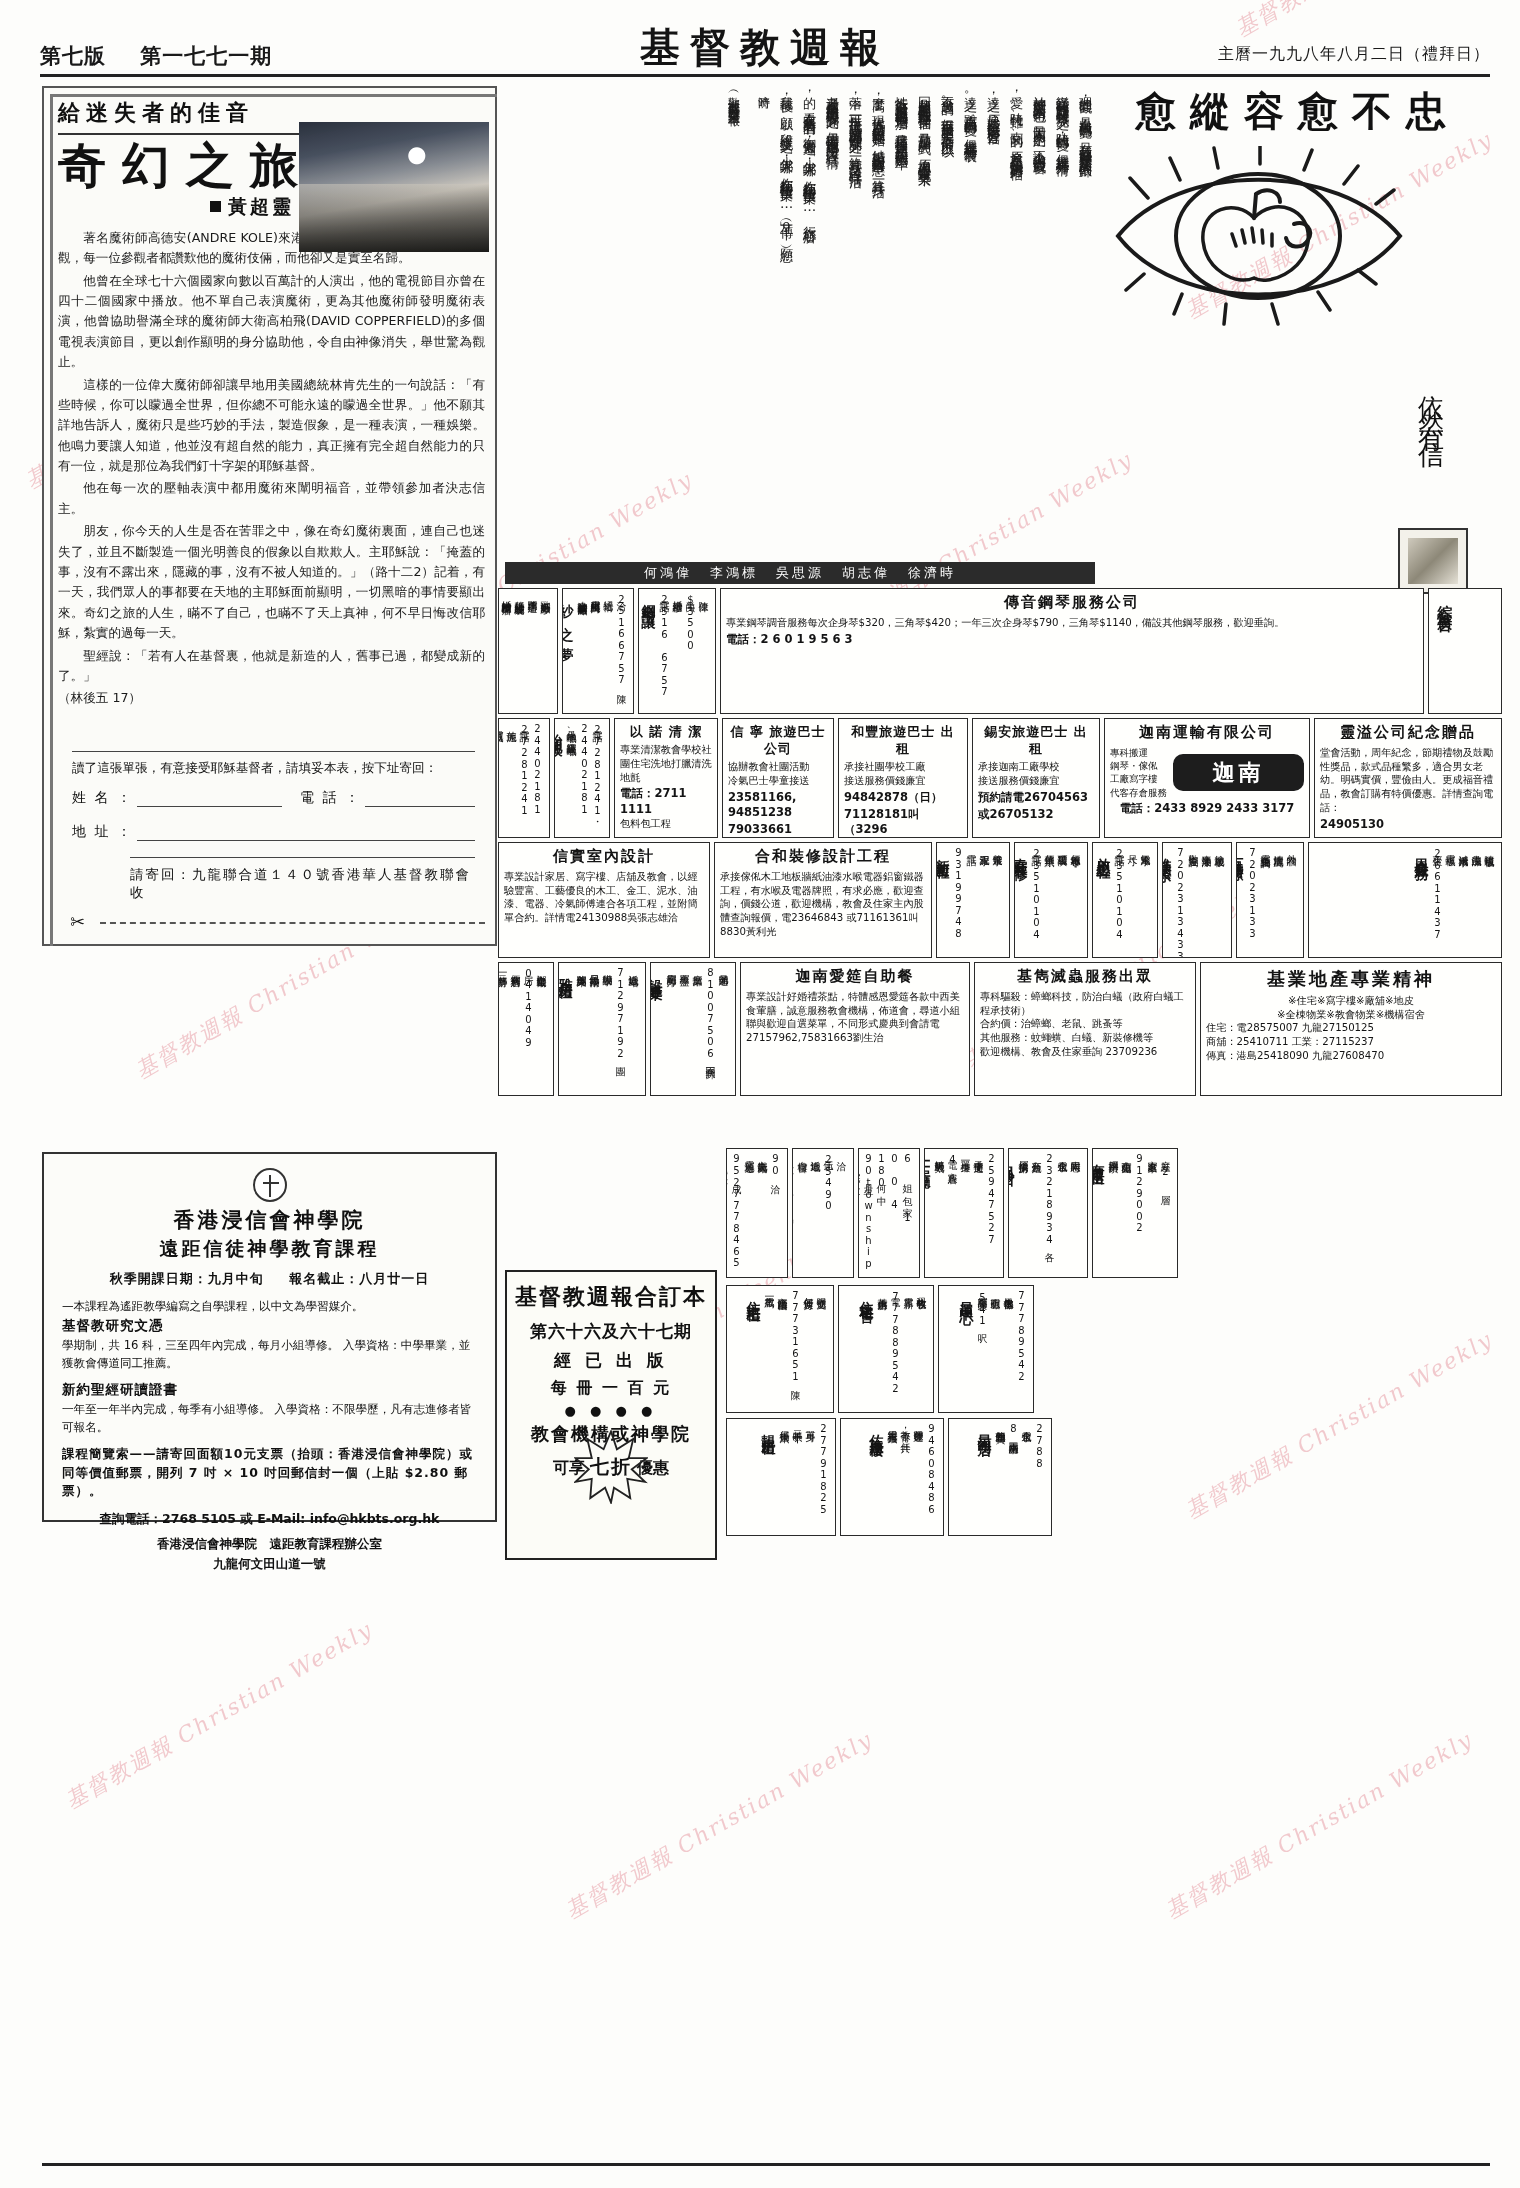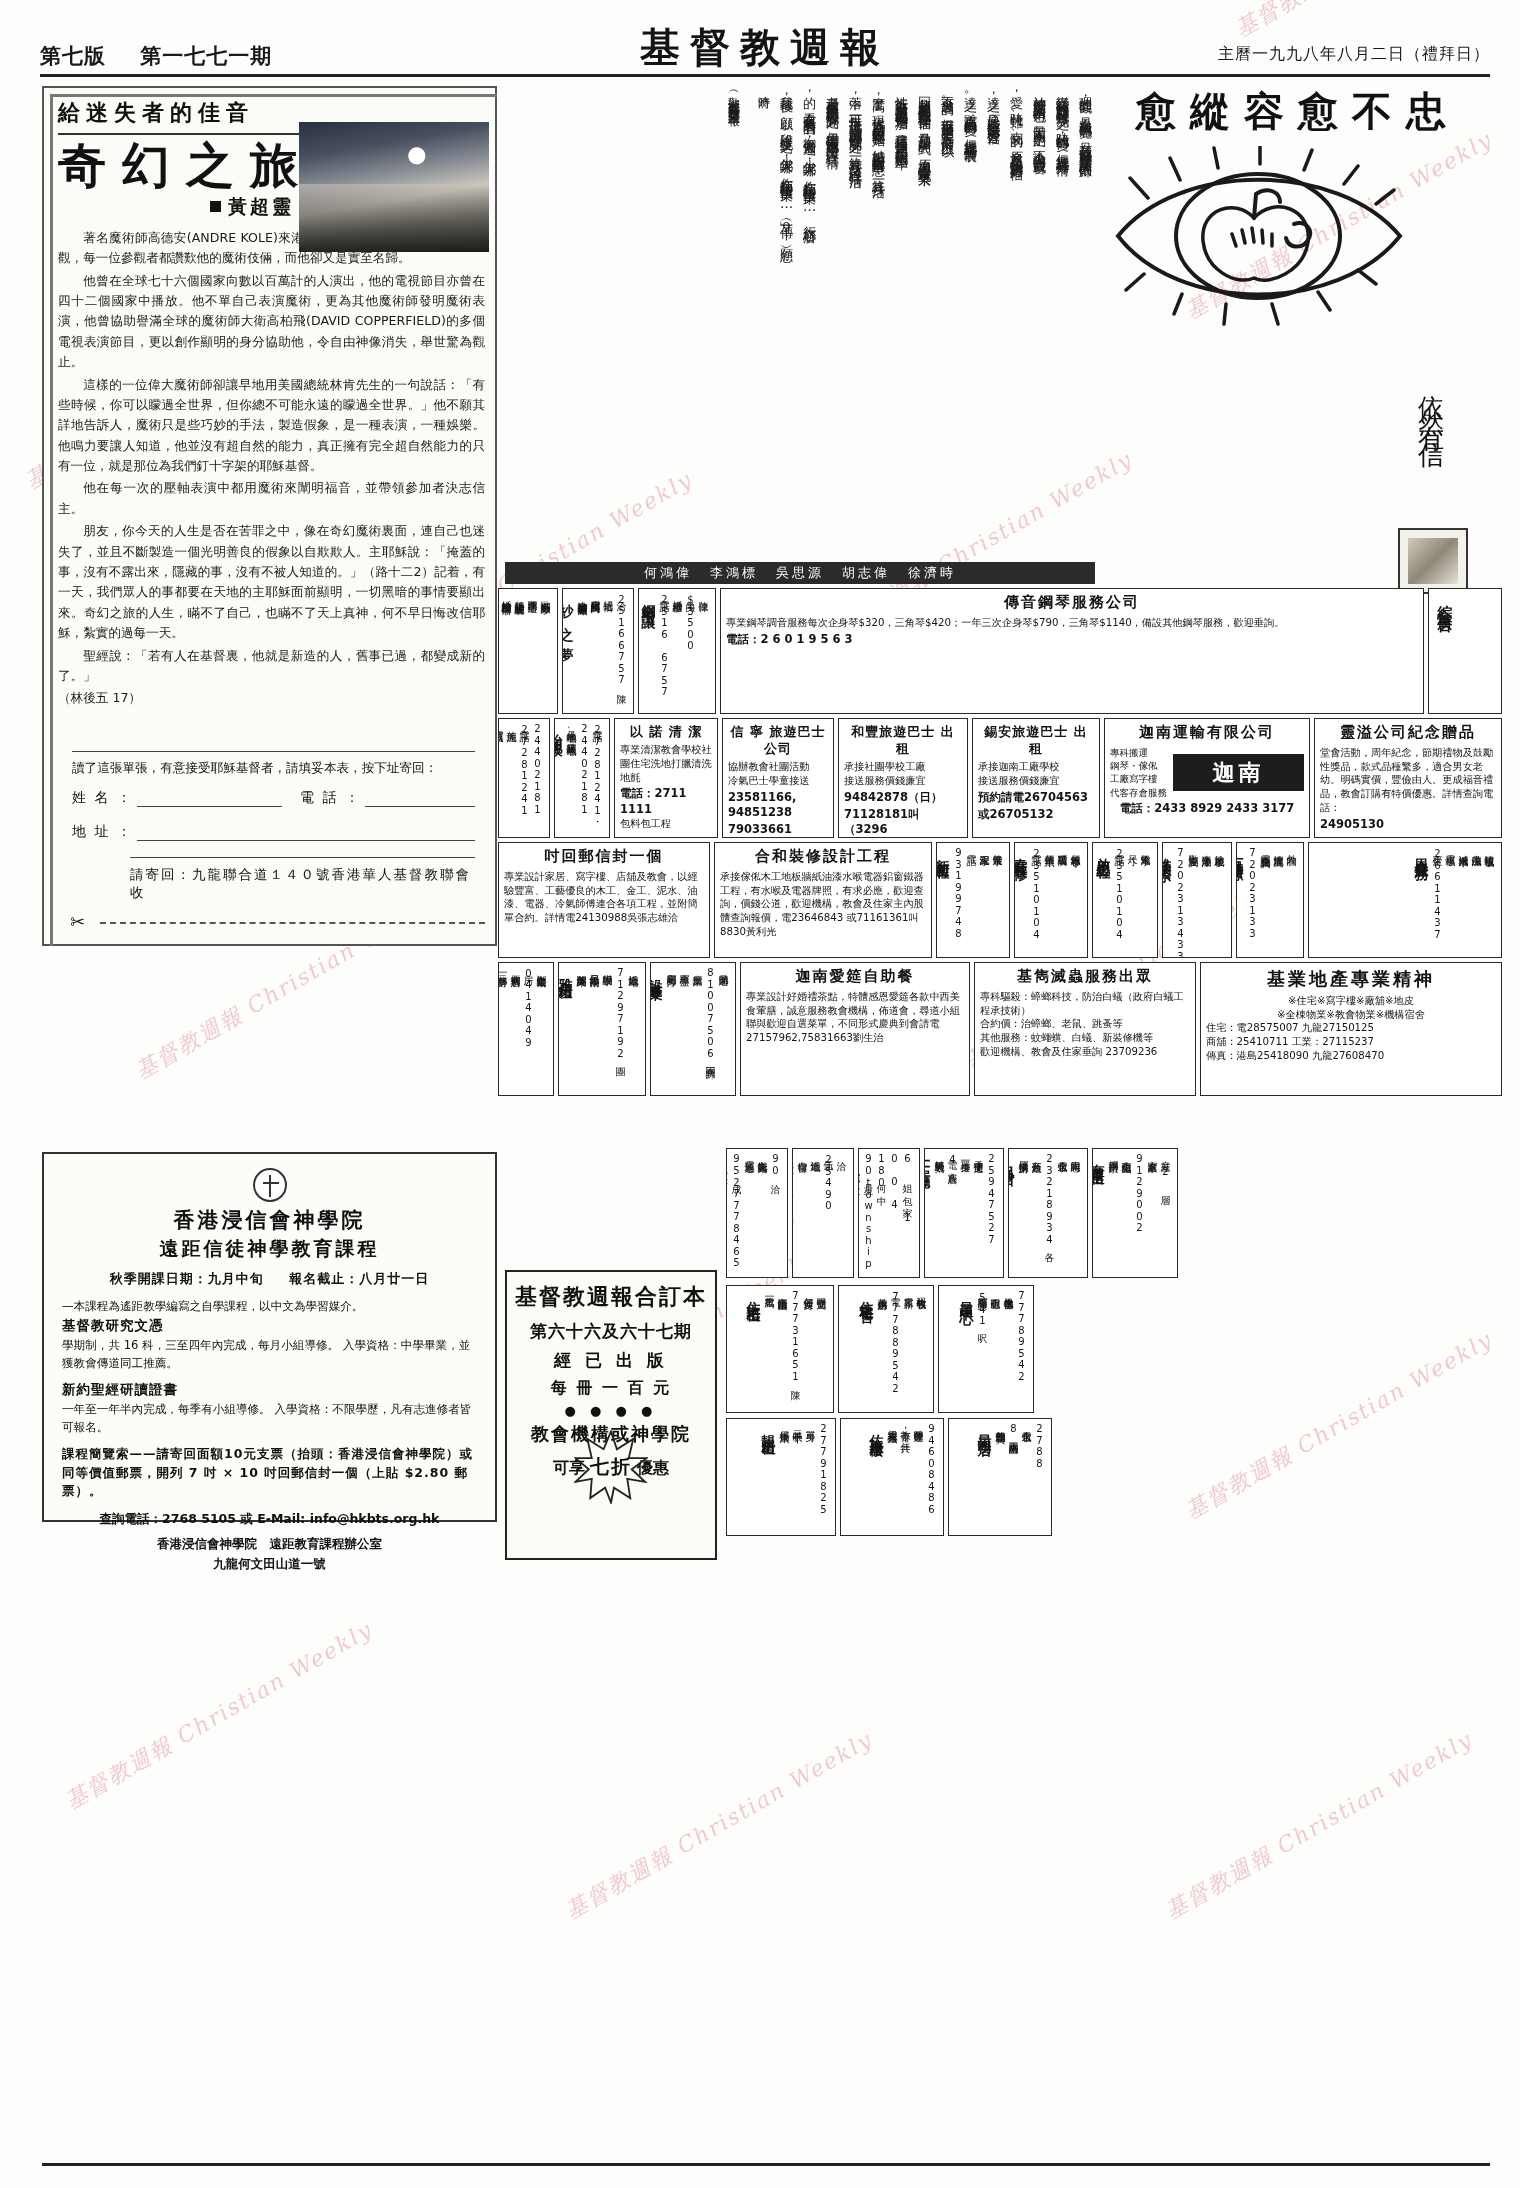--- a/index.html
+++ b/index.html
@@ -137,20 +137,21 @@
   .ad.vert { }
   .vstack { display:flex; flex-direction:row-reverse; height:100%; }
   .vline { writing-mode:vertical-rl; text-orientation:upright; font-size:10px; letter-spacing:.5px; line-height:1.3; }
   .vline.big { font-size:14px; font-weight:bold; letter-spacing:3px; }
 
   
   .logo-dark {
     background:#1d1d1d; color:#fff; text-align:center; font-weight:bold;
     font-size:22px; letter-spacing:4px; padding:4px 0; margin:2px 0;
     font-family:"DejaVu Serif","Liberation Serif",serif;
+    border-radius:10px;
   }
   .zong-badge {
     writing-mode:vertical-rl; text-orientation:upright; font-size:15px; font-weight:bold;
     letter-spacing:4px; text-align:center;
   }
 
   
   .seminary {
     position:absolute; left:42px; top:1152px; width:455px; height:370px;
     border:2px solid #333; background:#fcfcf9; padding:14px 18px;
@@ -423,21 +424,21 @@
       </div>
       <div class="ad" style="flex:1;">
         <div class="ad-title">靈溢公司紀念贈品</div>
         <div class="ad-body">堂會活動，周年紀念，節期禮物及鼓勵性獎品，款式品種繁多，適合男女老幼。明碼實價，豐儉由人。更成福音禮品，教會訂購有特價優惠。詳情查詢電話：</div>
         <div class="ad-phone">24905130</div>
       </div>
     </div>
 
     <div class="adrow" style="height:120px;">
       <div class="ad" style="width:212px;">
-        <div class="ad-title">吋回郵信封一個</div>
+        <div class="ad-title">信實室內設計</div>
         <div class="ad-body">專業設計家居、寫字樓、店舖及教會，以經驗豐富、工藝優良的木工、金工、泥水、油漆、電器、冷氣師傅連合各項工程，並附簡單合約。詳情電24130988吳張志雄洽</div>
       </div>
       <div class="ad" style="width:218px;">
         <div class="ad-title">合和裝修設計工程</div>
         <div class="ad-body">承接傢俬木工地板牆紙油漆水喉電器鋁窗鐵器工程，有水喉及電器牌照，有求必應，歡迎查詢，價錢公道，歡迎機構，教會及住家主內股體查詢報價，電23646843 或71161361叫8830黃利光</div>
       </div>
       <div class="ad vert" style="width:74px;">
         <div class="vstack">
           <div class="vline">裝修水電</div>
           <div class="vline">泥水工程</div>

